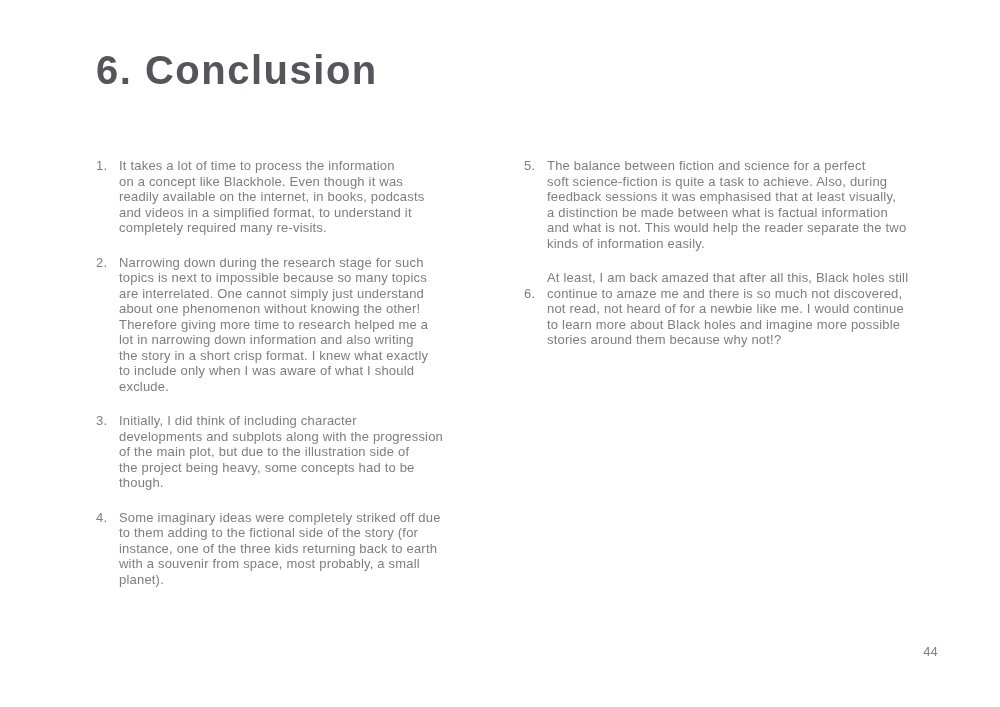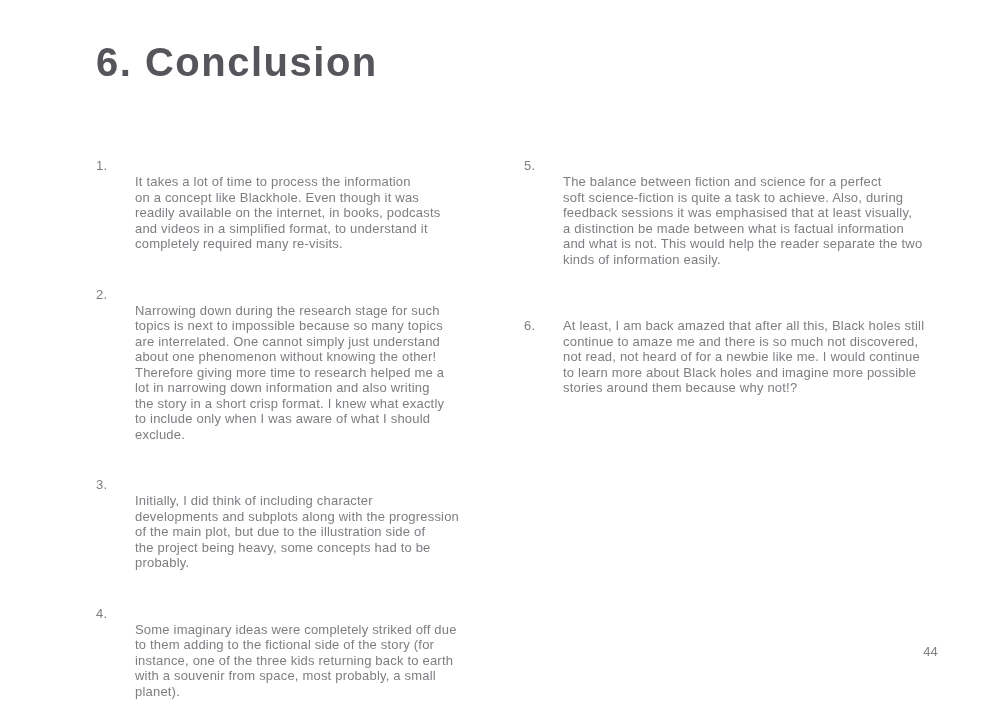--- a/index.html
+++ b/index.html
@@ -11,21 +11,21 @@
     position: relative;
     width: 1000px;
     height: 707px;
     background: #ffffff;
     overflow: hidden;
     font-family: "Liberation Sans", sans-serif;
   }
   .page-title {
     position: absolute;
     left: 96px;
-    top: 40px;
+    top: 48px;
     margin: 0;
     font-size: 40px;
     font-weight: 700;
     letter-spacing: 1.5px;
     color: #55565b;
     font-family: "Liberation Sans", sans-serif;
   }
   .columns {
     position: absolute;
     top: 158px;
@@ -51,21 +51,21 @@
     color: #7d7e82;
     font-size: 13px;
     line-height: 15.5px;
     letter-spacing: 0.2px;
   }
   .item .num {
     flex: 0 0 23px;
     color: #7d7e82;
   }
   .item .text {
-    margin: 16px;
+    margin: 0;
     flex: 1 1 auto;
     white-space: pre-line;
   }
   
   .item.num-offset .num {
     padding-top: 15.5px;
   }
   .page-number {
     position: absolute;
     right: 62px;
@@ -107,21 +107,21 @@
 to include only when I was aware of what I should
 exclude.</p>
       </div>
 
       <div class="item">
         <span class="num">3.</span>
         <p class="text">Initially, I did think of including character
 developments and subplots along with the progression
 of the main plot, but due to the illustration side of
 the project being heavy, some concepts had to be
-probably.</p>
+though.</p>
       </div>
 
       <div class="item">
         <span class="num">4.</span>
         <p class="text">Some imaginary ideas were completely striked off due
 to them adding to the fictional side of the story (for
 instance, one of the three kids returning back to earth
 with a souvenir from space, most probably, a small
 planet).</p>
       </div>

